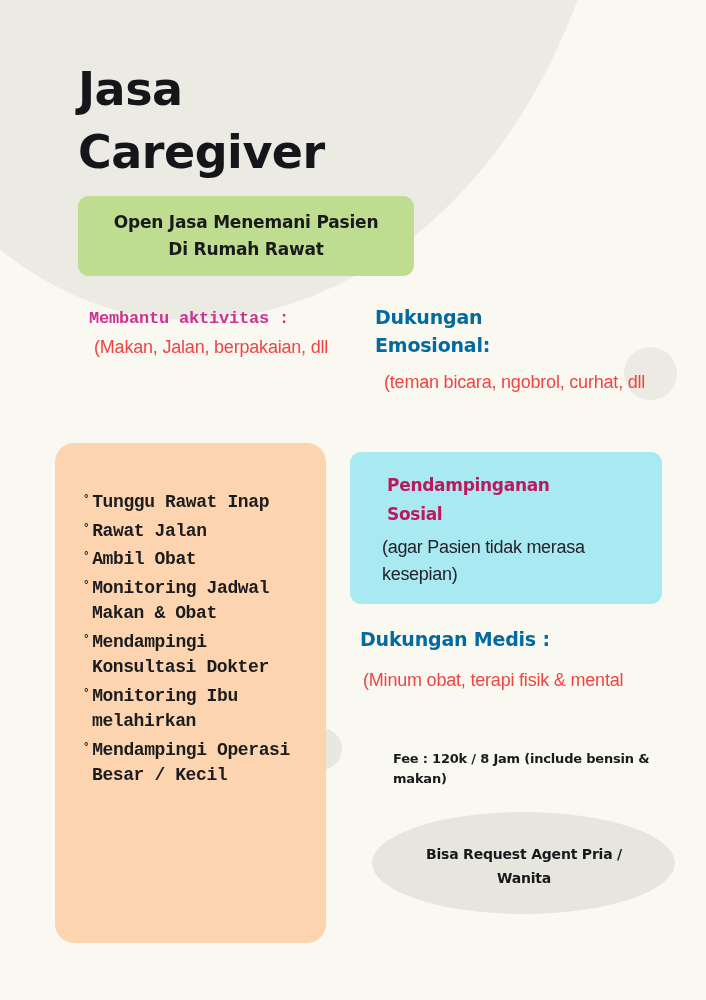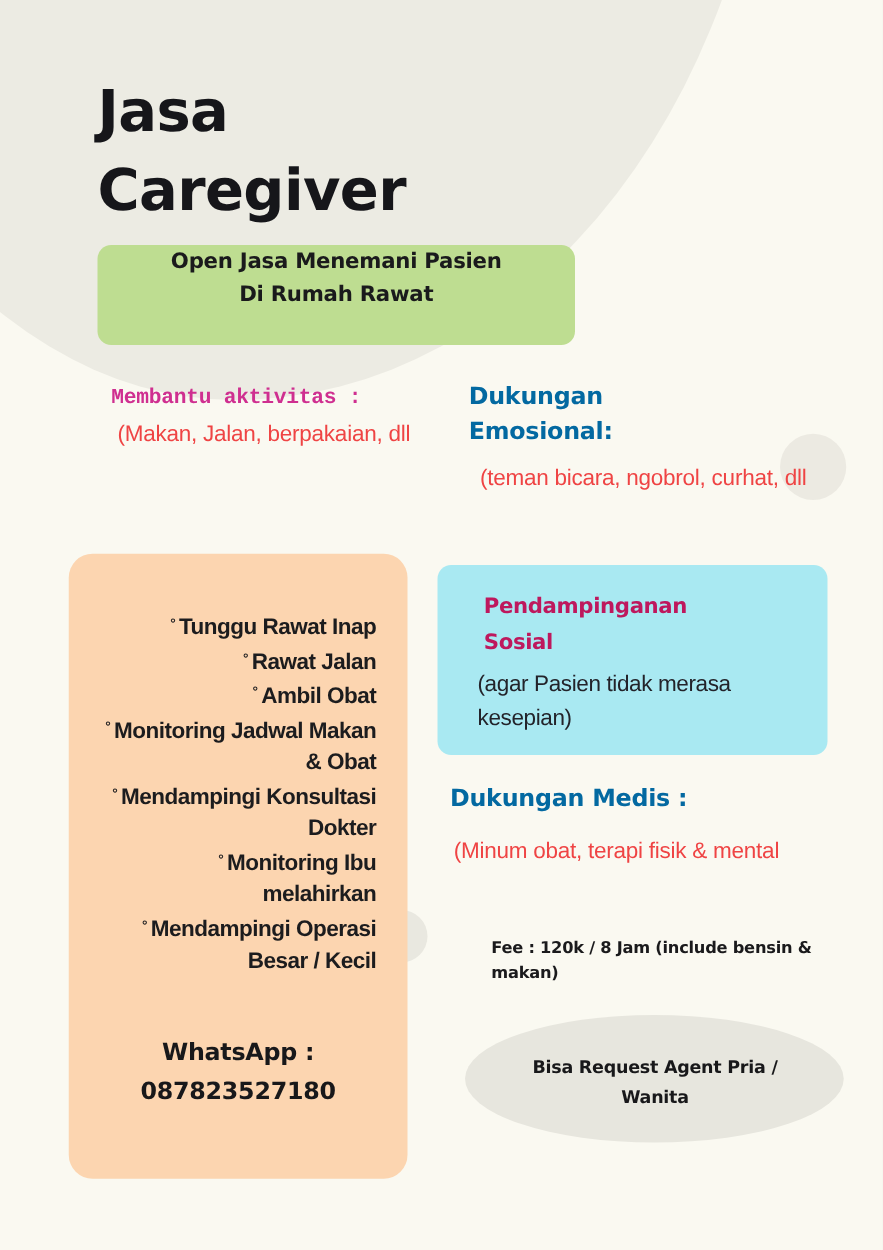--- a/index.html
+++ b/index.html
@@ -60,26 +60,27 @@
     line-height:63px;
     letter-spacing:-0.5px;
     color:#16161a;
   }
   #headline .hl-line { display:block; }
 
   
   #green-banner {
     position:absolute;
     left:78px; top:196px;
-    width:382px; height:80px;
+    width:336px; height:80px;
     background:#bedd91;
     border-radius:11px;
     display:flex;
     flex-direction:column;
     align-items:center;
+    justify-content:center;
   }
   #green-banner span {
     display:block;
     font-family:"DejaVu Sans", sans-serif;
     font-weight:bold;
     font-size:17px;
     line-height:27px;
     color:#1a1a1c;
     text-align:center;
     letter-spacing:-0.2px;
@@ -126,29 +127,28 @@
     width:271px; height:500px;
     background:#fcd5b0;
     border-radius:19px;
   }
   #peach-list {
     position:absolute;
     left:28px; top:44px;
     width:218px;
   }
   #peach-list .p-item {
-    font-family:Liberation Sans, sans-serif;
+    font-family:Liberation Mono, monospace;
     font-weight:bold;
     font-size:18px;
     line-height:25.5px;
     color:#1c1c1e;
     letter-spacing:-0.4px;
     text-indent:-9px;
     padding-left:9px;
-    text-align:right;
   }
   #peach-list .bullet {
     font-size:11px;
     vertical-align:5px;
     margin-right:3px;
   }
   #wa-block {
     position:absolute;
     left:0; top:384px;
     width:100%;
@@ -259,24 +259,20 @@
   <div id="peach-card">
     <div id="peach-list">
       <div class="p-item"><span class="bullet">°</span><span>Tunggu Rawat Inap</span></div>
       <div class="p-item"><span class="bullet">°</span><span>Rawat Jalan</span></div>
       <div class="p-item"><span class="bullet">°</span><span>Ambil Obat</span></div>
       <div class="p-item"><span class="bullet">°</span><span>Monitoring Jadwal Makan &amp; Obat</span></div>
       <div class="p-item"><span class="bullet">°</span><span>Mendampingi Konsultasi Dokter</span></div>
       <div class="p-item"><span class="bullet">°</span><span>Monitoring Ibu melahirkan</span></div>
       <div class="p-item"><span class="bullet">°</span><span>Mendampingi Operasi Besar / Kecil</span></div>
     </div>
-    <div id="wa-block">
-      <span>WhatsApp :</span>
-      <span>087823527180</span>
-    </div>
   </div>
 
   <div id="blue-card">
     <div class="bc-title">
       <span>Pendampinganan</span><br>
       <span>Sosial</span>
     </div>
     <div class="bc-sub">(agar Pasien tidak merasa kesepian)</div>
   </div>
 

